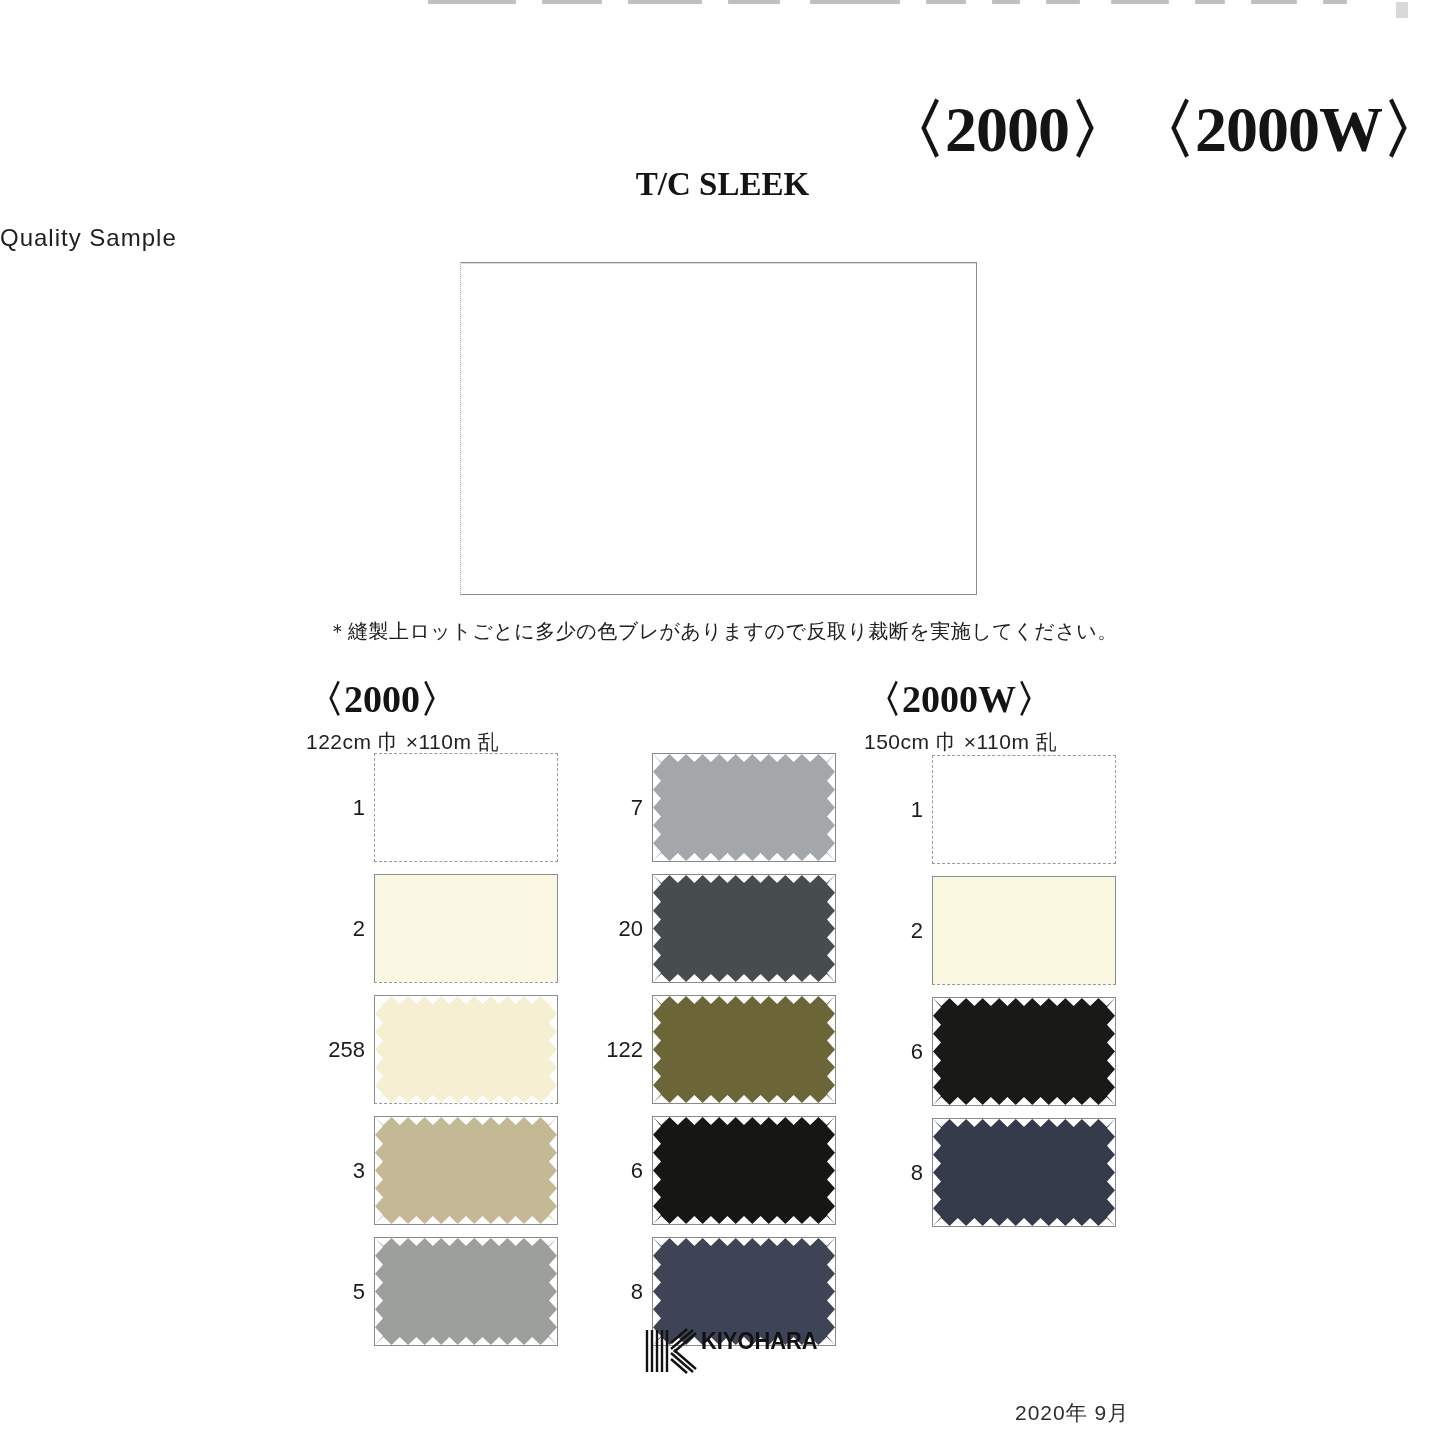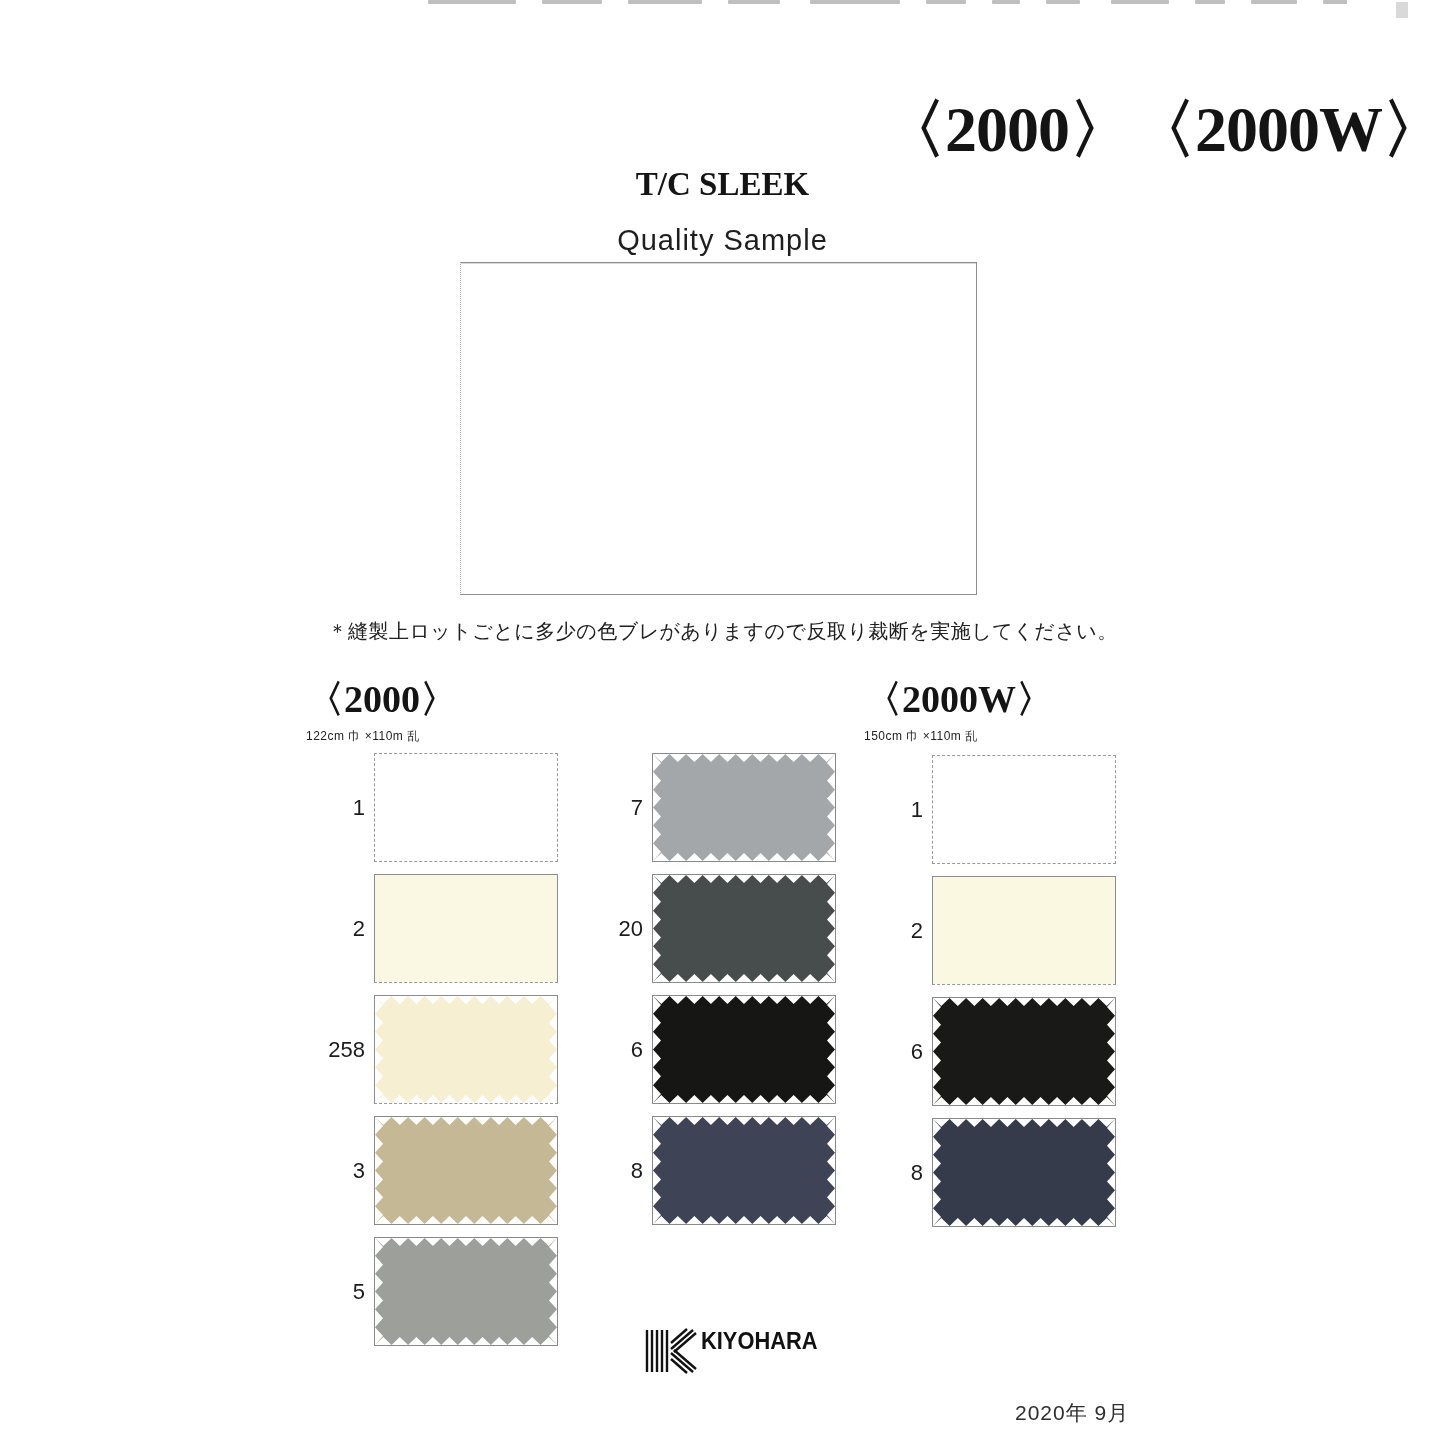--- a/index.html
+++ b/index.html
@@ -13,36 +13,36 @@
   
   .artifacts{position:absolute;top:0;left:428px;width:950px;height:6px;}
   .artifacts i{display:inline-block;height:4px;background:#bfbfbf;margin-right:26px;vertical-align:top;border-radius:1px;}
   .corner-mark{position:absolute;top:2px;left:1396px;width:12px;height:16px;background:#c9c9c9;opacity:.7;}
 
   
   .page-title{position:absolute;top:70px;left:0;right:0;text-align:right;
     font-weight:bold;font-size:64px;letter-spacing:-1px;color:#141414;margin-top:16px;}
   .page-subtitle{position:absolute;top:166px;left:0;right:0;text-align:center;
     font-weight:bold;font-size:33px;color:#141414;}
-  .sample-caption{position:absolute;top:224px;left:0;right:0;text-align:center;
-    font-size:29px;color:#1e1e1e;letter-spacing:1px;}
+  .sample-caption{position:absolute;top:224px;left:0;right:0;
+    font-size:24px;color:#1e1e1e;letter-spacing:1px;}
 
   
   .quality-box{position:absolute;left:460px;top:262px;width:515px;height:331px;
     background:#fff;border:1px solid #8e8e8e;border-left:1px dotted #a8a8a8;
     box-shadow:0 1px 0 #d9d9d9 inset;}
 
   
   .color-note{position:absolute;top:618px;left:0;right:0;text-align:center;
     font-size:20px;color:#202020;letter-spacing:.5px;}
 
   
   .sec-header{position:absolute;top:674px;width:300px;}
   .sec-header .h{font-weight:bold;font-size:38px;color:#141414;}
-  .sec-header .spec{font-size:12px;color:#222;margin-top:3px;letter-spacing:.5px;}
+  .sec-header .spec{font-size:21px;color:#222;margin-top:3px;letter-spacing:.5px;}
   #sec2000{left:306px;}
   #sec2000w{left:864px;}
 
   
   .col{position:absolute;top:753px;}
   #col-a{left:307px;}
   #col-b{left:585px;}
   #col-c{left:865px;top:755px;}
   .swatch{display:flex;align-items:center;margin-bottom:12px;}
   .swatch-label{width:58px;text-align:right;padding-right:9px;font-size:22px;color:#1c1c1c;}
@@ -142,20 +142,28 @@
       <svg class="fabric" viewBox="0 0 182 107" preserveAspectRatio="none">
           <use href="#shape-pinked" fill="#a3a7aa"></use>
         </svg>
     </div>
   </div>
   <div class="swatch">
     <div class="swatch-label">20</div>
     <div class="swatch-box b-solid">
       <svg class="fabric" viewBox="0 0 182 107" preserveAspectRatio="none">
           <use href="#shape-pinked" fill="#474c4c"></use>
+        </svg>
+    </div>
+  </div>
+  <div class="swatch">
+    <div class="swatch-label">122</div>
+    <div class="swatch-box b-solid">
+      <svg class="fabric" viewBox="0 0 182 107" preserveAspectRatio="none">
+          <use href="#shape-pinked" fill="#6c6538"></use>
         </svg>
     </div>
   </div>
   <div class="swatch">
     <div class="swatch-label">6</div>
     <div class="swatch-box b-solid">
       <svg class="fabric" viewBox="0 0 182 107" preserveAspectRatio="none">
           <use href="#shape-pinked" fill="#161615"></use>
         </svg>
     </div>

